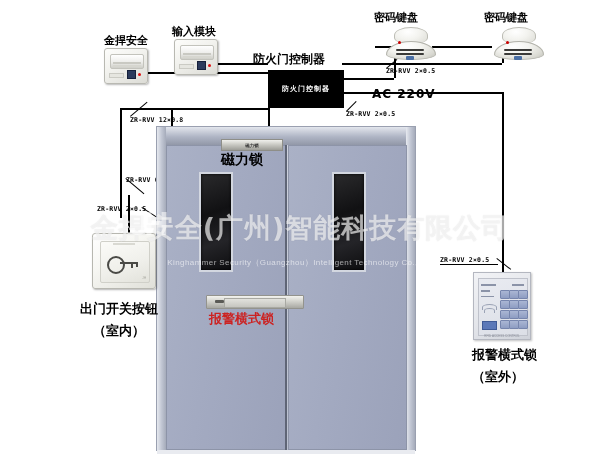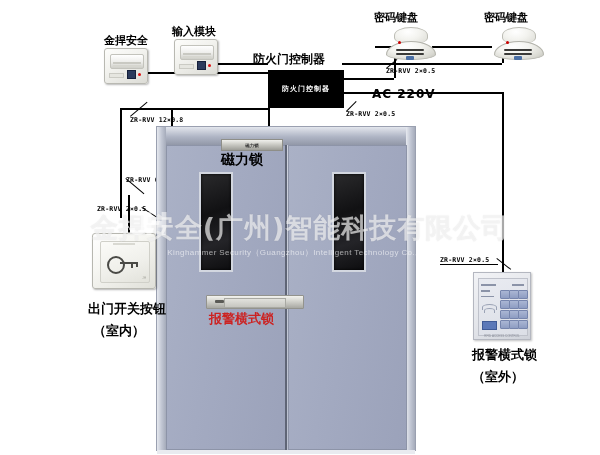--- a/index.html
+++ b/index.html
@@ -101,21 +101,21 @@
   #keypad .kp-card{position:absolute;background:#5b78b8;border:1px solid #3f5a96;}
   #keypad .key{position:absolute;background:linear-gradient(180deg,#aab6d4 0%,#8e9dc2 100%);
      border:1px solid #7685ad;border-radius:1px;}
   #keypad .kp-foot{position:absolute;left:0;right:0;bottom:2%;text-align:center;font-size:3px;color:#8b8f9a;}
 
   
   #watermark{position:absolute;left:0;right:0;text-align:center;pointer-events:none;}
   #wm-cn{font-size:27px;font-weight:bold;color:rgba(255,255,255,.62);
      letter-spacing:1px;text-shadow:0 0 1px rgba(120,120,120,.25);
      font-family:"DejaVu Sans","Liberation Sans",sans-serif;}
-  #wm-en{font-size:8px;color:rgba(255,255,255,.6);letter-spacing:.4px;margin-top:1px;
+  #wm-en{font-size:8px;color:rgba(255,255,255,.6);letter-spacing:.4px;margin-top:11px;
      font-family:"Liberation Sans",sans-serif;}
   #wm-logo{position:absolute;left:108px;top:-6px;width:78px;height:46px;
      border:0;color:rgba(255,255,255,.55);font-size:34px;font-weight:bold;letter-spacing:-4px;}
 </style>
 </head>
 <body>
 
 <div id="stage">
 
   <div class="wire wire-h" style="left:128px;top:72px;width:140px;"></div>
@@ -241,21 +241,21 @@
     <div class="plate"></div>
     <div class="bar"></div>
     <div class="keyicon">
       <div class="ring"></div>
         <div class="shaft"></div>
         <div class="t1"></div>
         <div class="t2"></div>
     </div>
     <div class="brand">JH</div>
   </div>
-  <div class="lbl" style="left:88px;top:300px;font-size:13px;">出门开关按钮</div>
+  <div class="lbl" style="left:80px;top:300px;font-size:13px;">出门开关按钮</div>
   <div class="lbl" style="left:93px;top:322px;font-size:13px;">（室内）</div>
 
   <div id="keypad" style="left:473px;top:272px;width:56px;height:66px;">
     <div class="face"></div>
     <div class="kp-line" style="left:13%;top:17%;width:26%;"></div>
     <div class="kp-line" style="left:13%;top:26%;width:16%;"></div>
     <div class="kp-line" style="left:13%;top:35%;width:22%;"></div>
     <div class="kp-line" style="right:11%;top:17%;width:22%;"></div>
     <div class="kp-wave" style="left:14%;top:47%;width:24%;height:8%;"></div>
     <div class="kp-wave" style="left:18%;top:53%;width:16%;height:6%;"></div>

